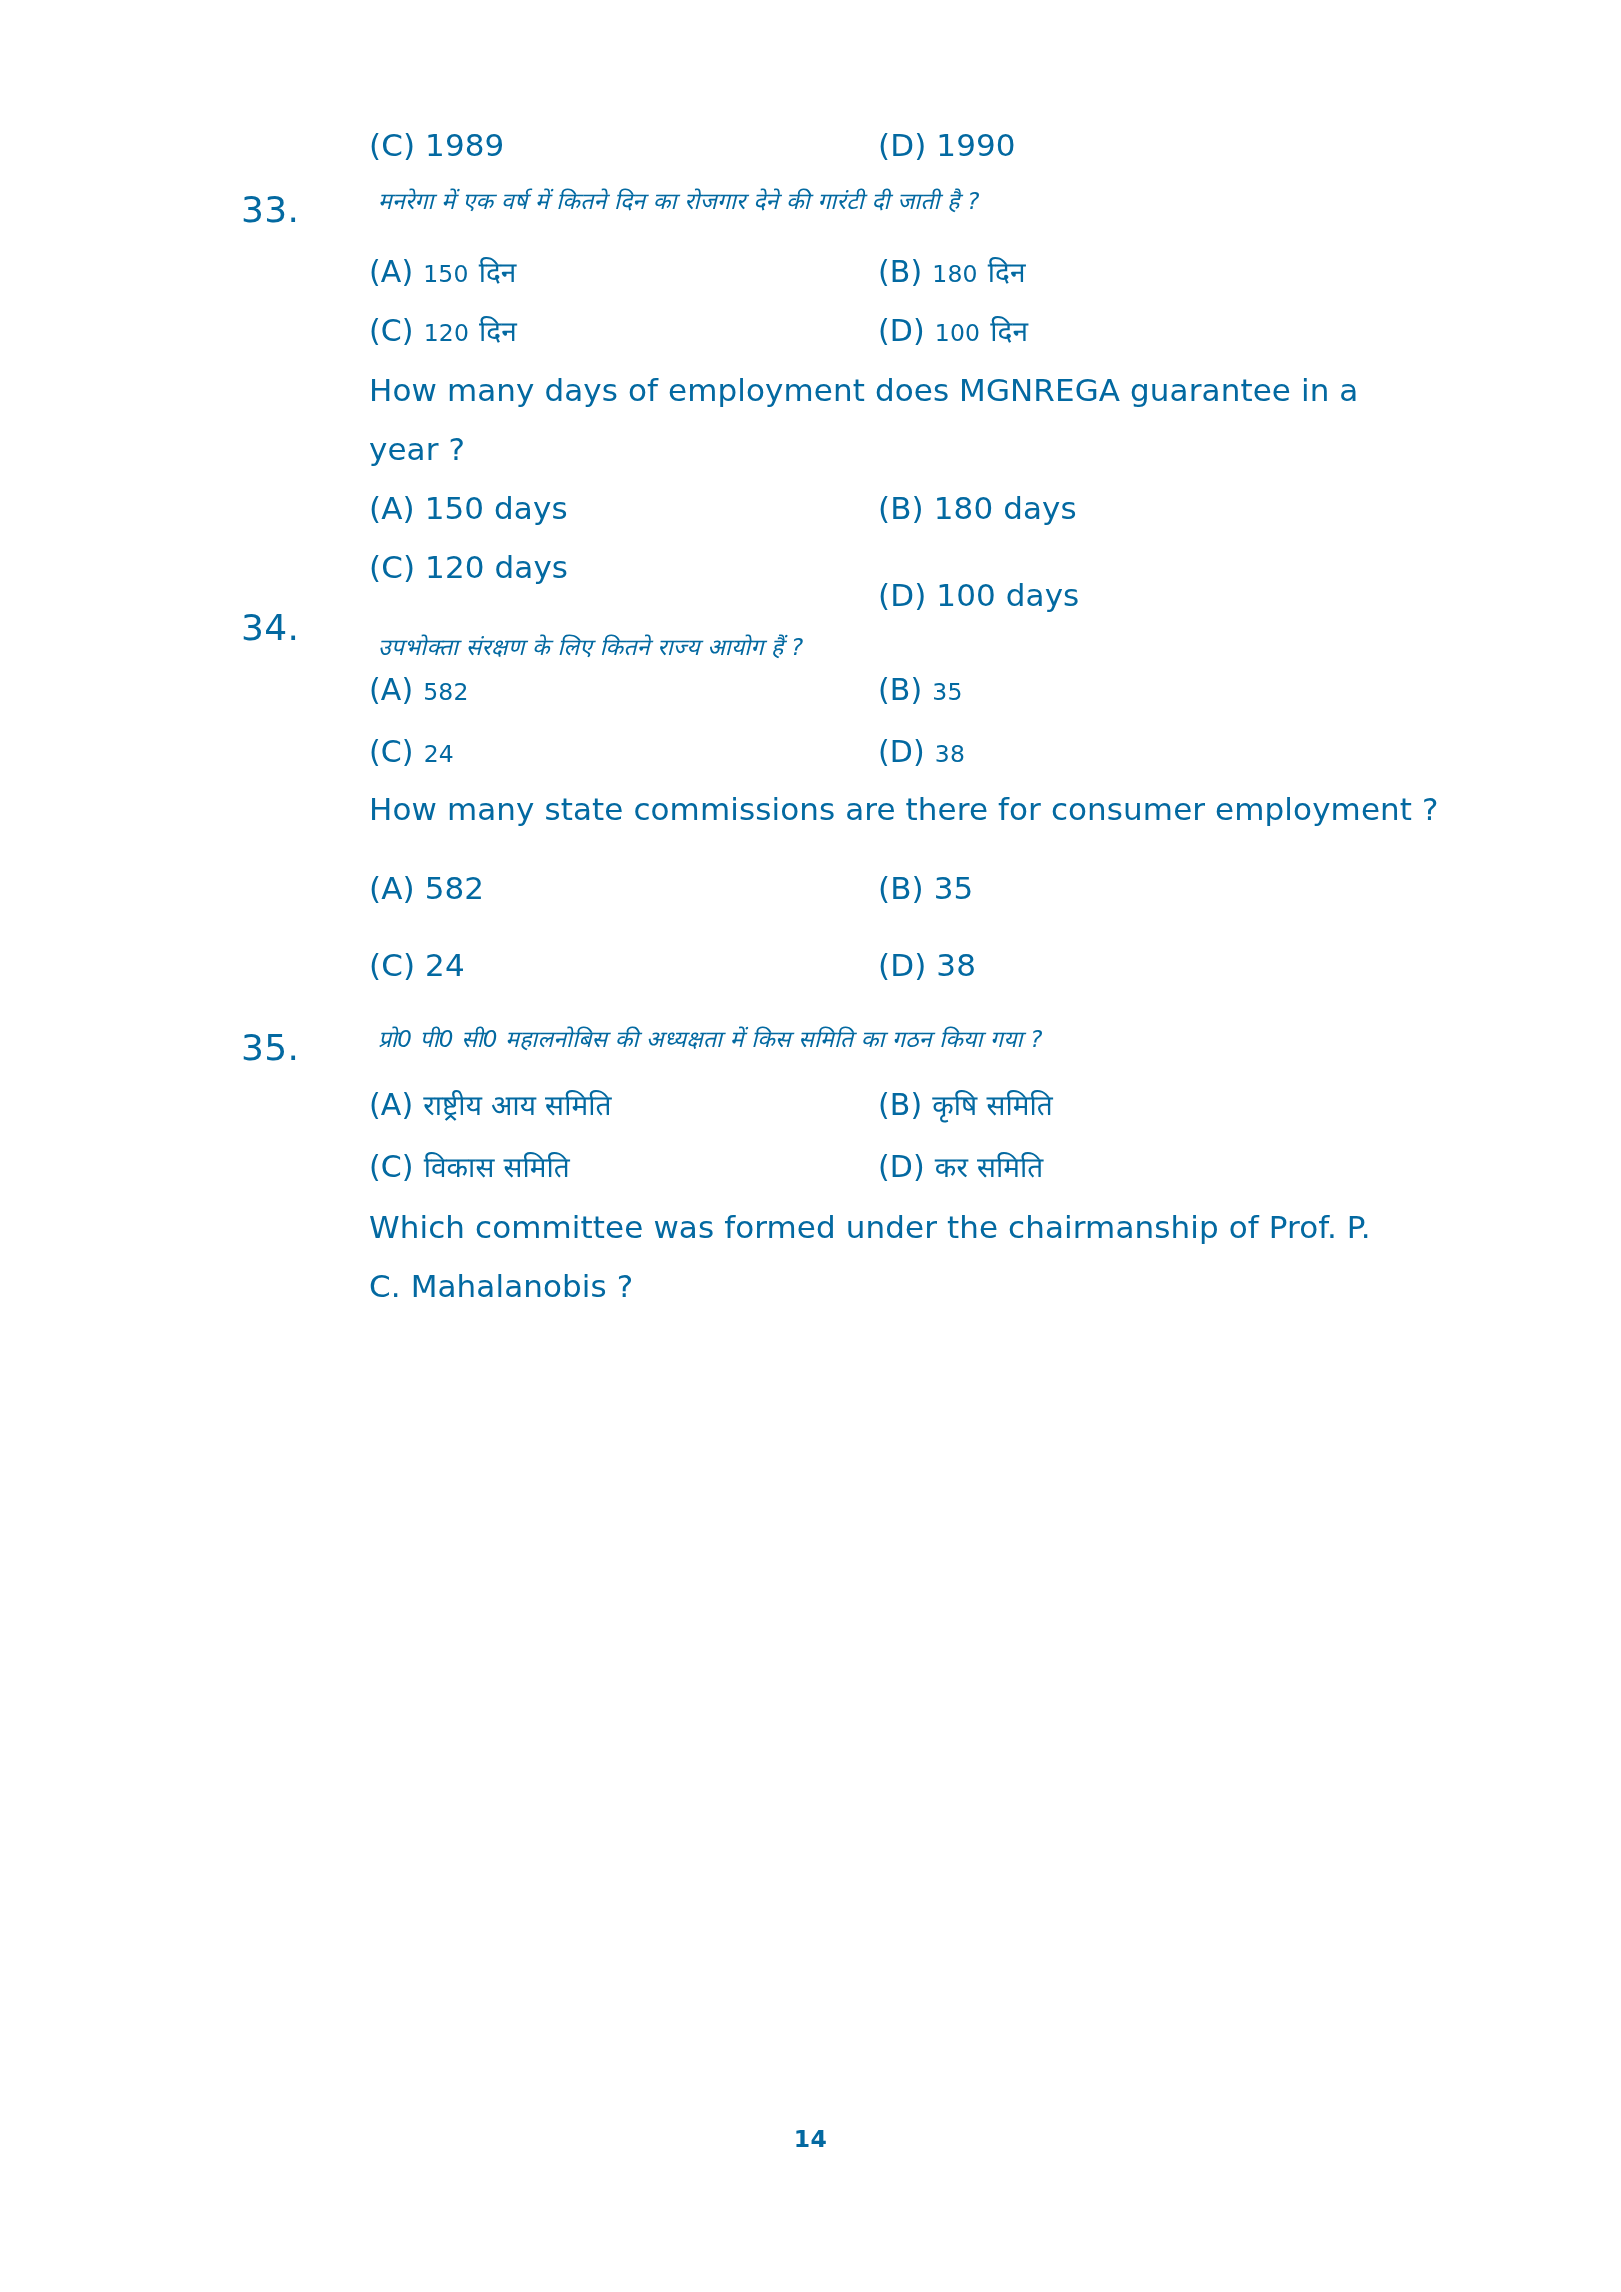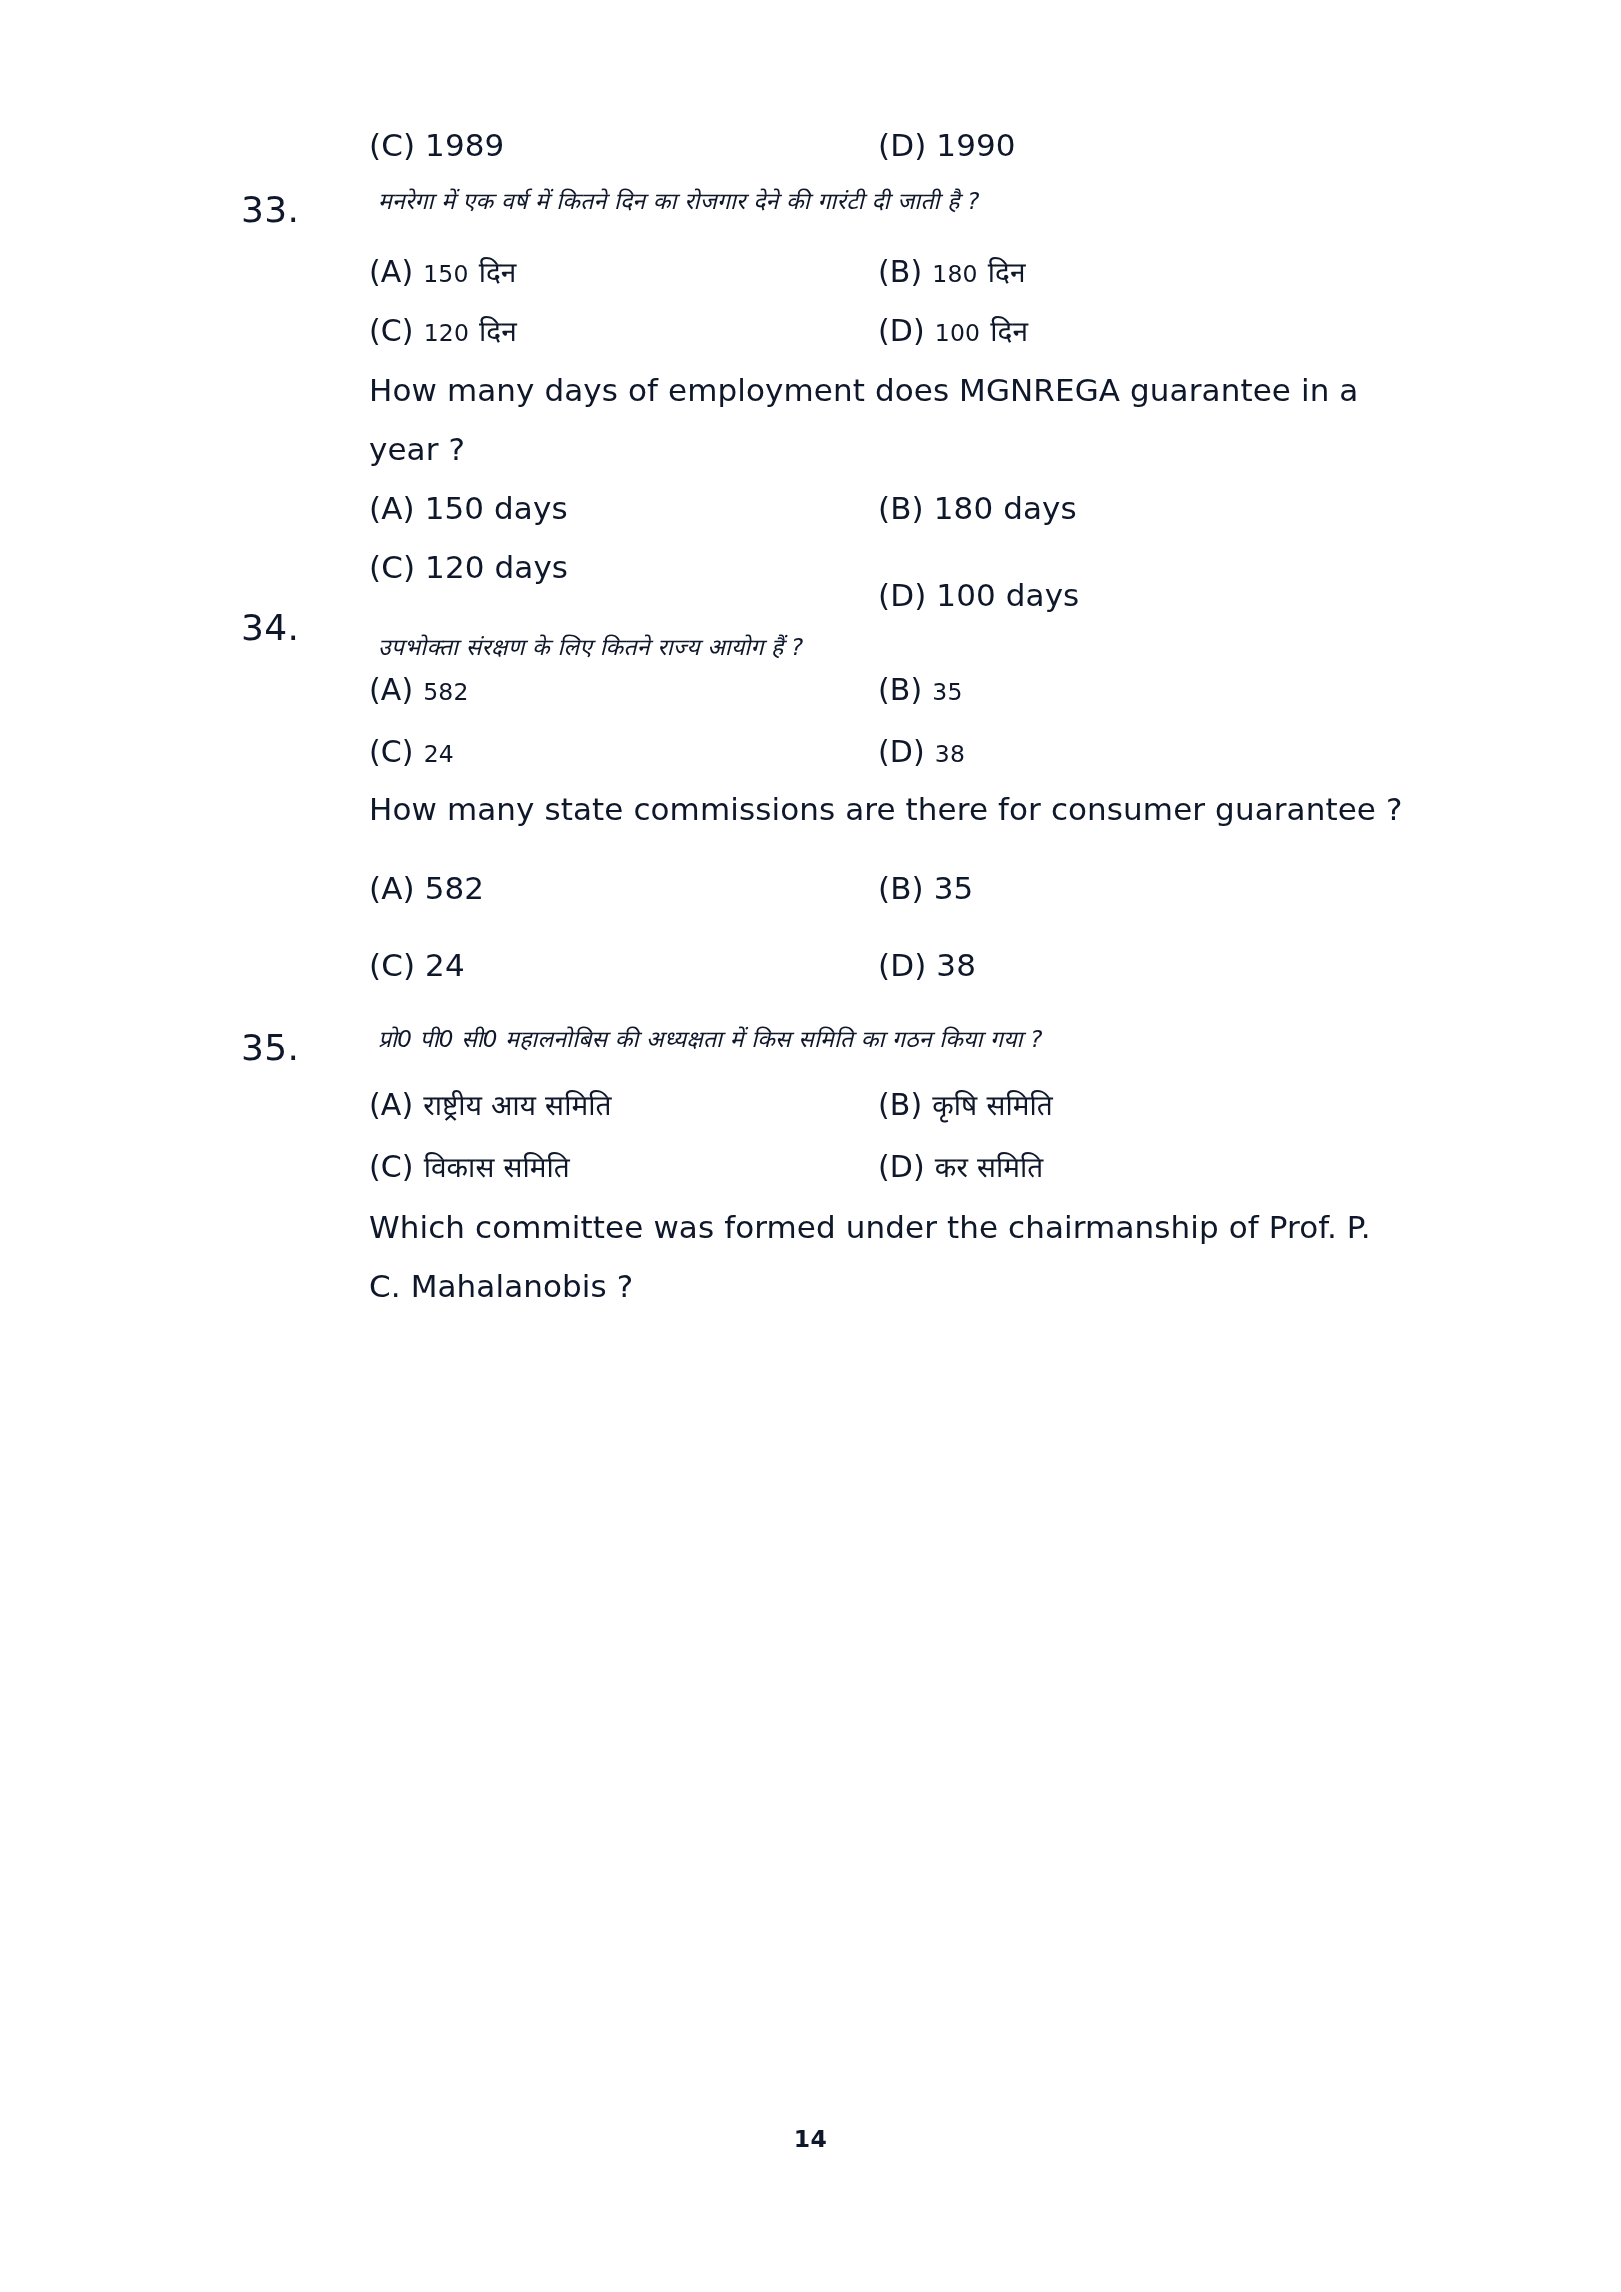--- a/index.html
+++ b/index.html
@@ -6,21 +6,21 @@
     margin: 0;
     padding: 0;
     background: #ffffff;
   }
   .page {
     position: relative;
     width: 1621px;
     height: 2293px;
     background: #ffffff;
     font-family: "DejaVu Sans", sans-serif;
-    color: #0f172a;
+    color: #0369a1;
     overflow: hidden;
   }
 
   
   .line {
     position: absolute;
     white-space: nowrap;
     line-height: 1;
   }
 
@@ -161,21 +161,21 @@
 
   <div class="line opt opt-hi colA" style="top:736px;">
     <span class="lbl">(C)</span>
     <span class="val"> 24</span>
   </div>
   <div class="line opt opt-hi colB" style="top:736px;">
     <span class="lbl">(D)</span>
     <span class="val"> 38</span>
   </div>
 
-  <div class="line qtext-en" style="top:794px;">How many state commissions are there for consumer guarantee ?</div>
+  <div class="line qtext-en" style="top:794px;">How many state commissions are there for consumer employment ?</div>
 
   <div class="line opt opt-en colA" style="top:873px;">
     <span class="lbl">(A)</span>
     <span class="val"> 582</span>
   </div>
   <div class="line opt opt-en colB" style="top:873px;">
     <span class="lbl">(B)</span>
     <span class="val"> 35</span>
   </div>
 

